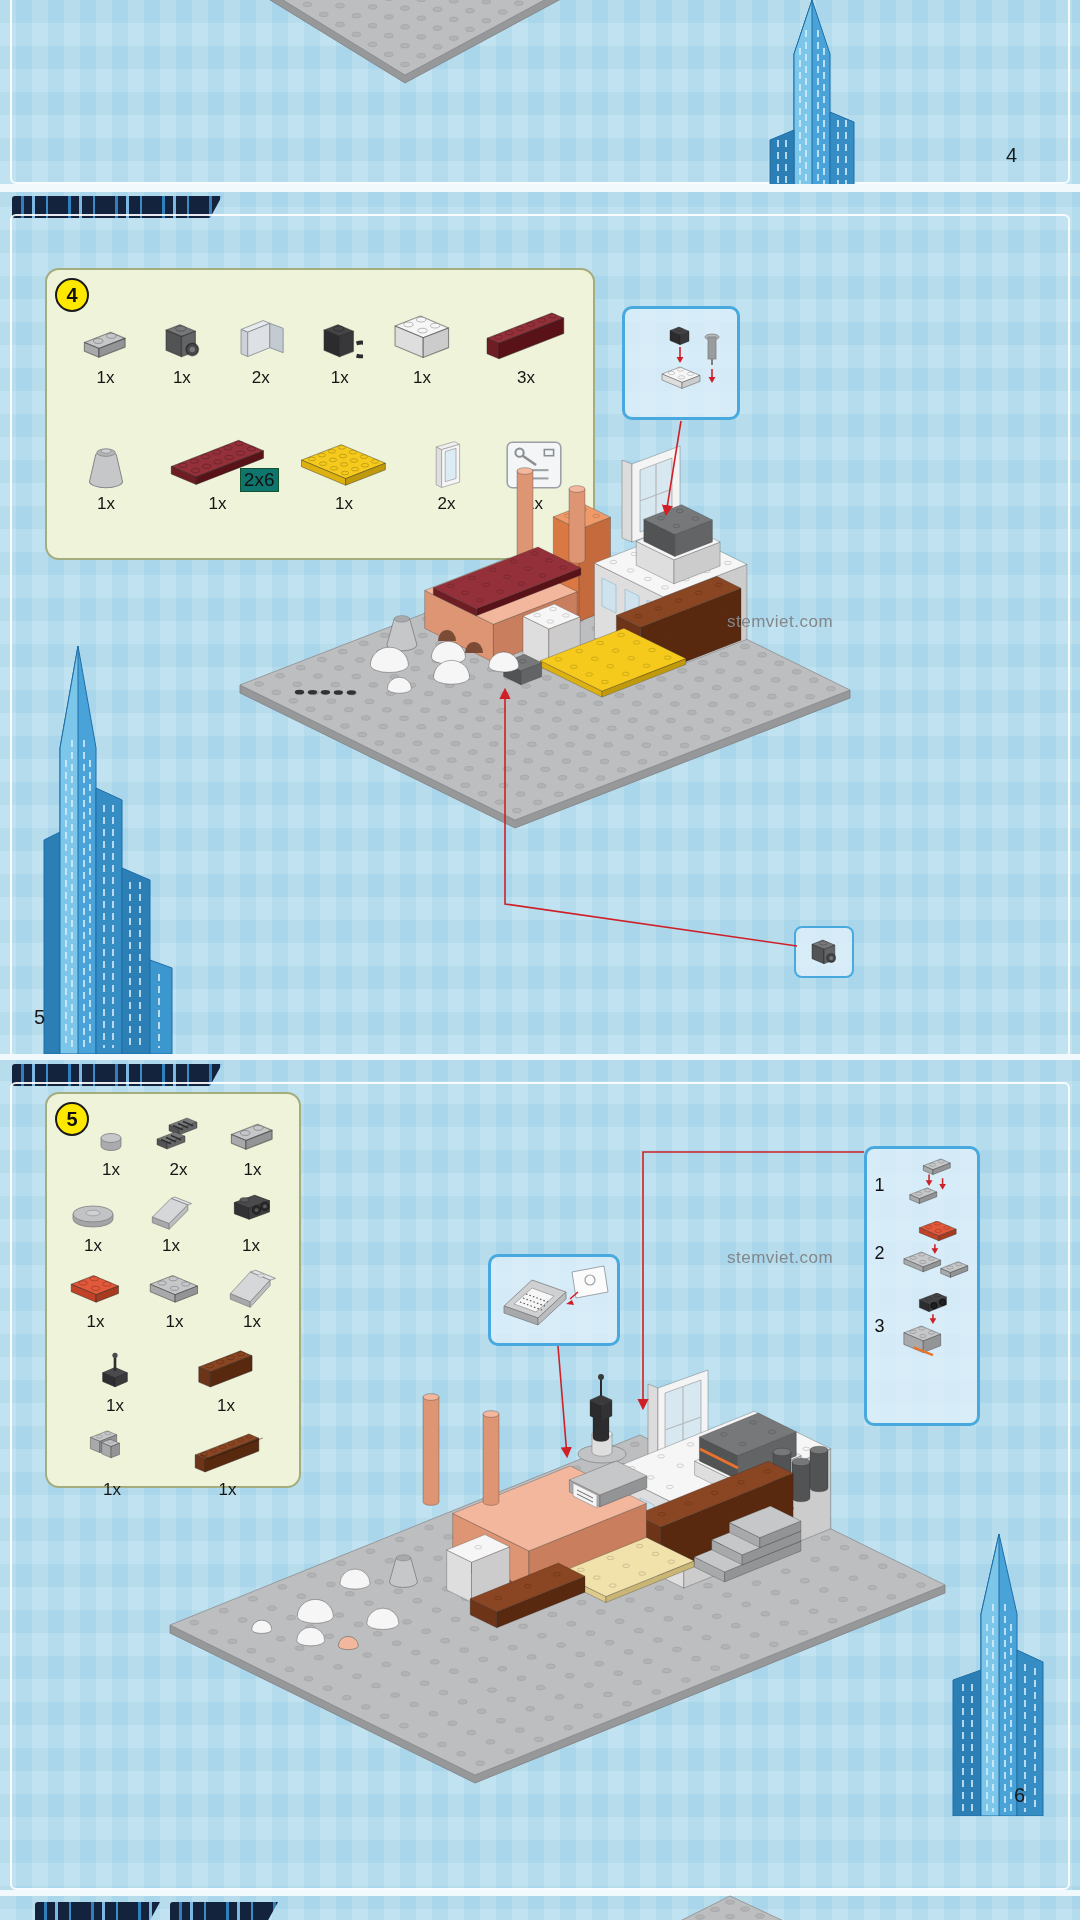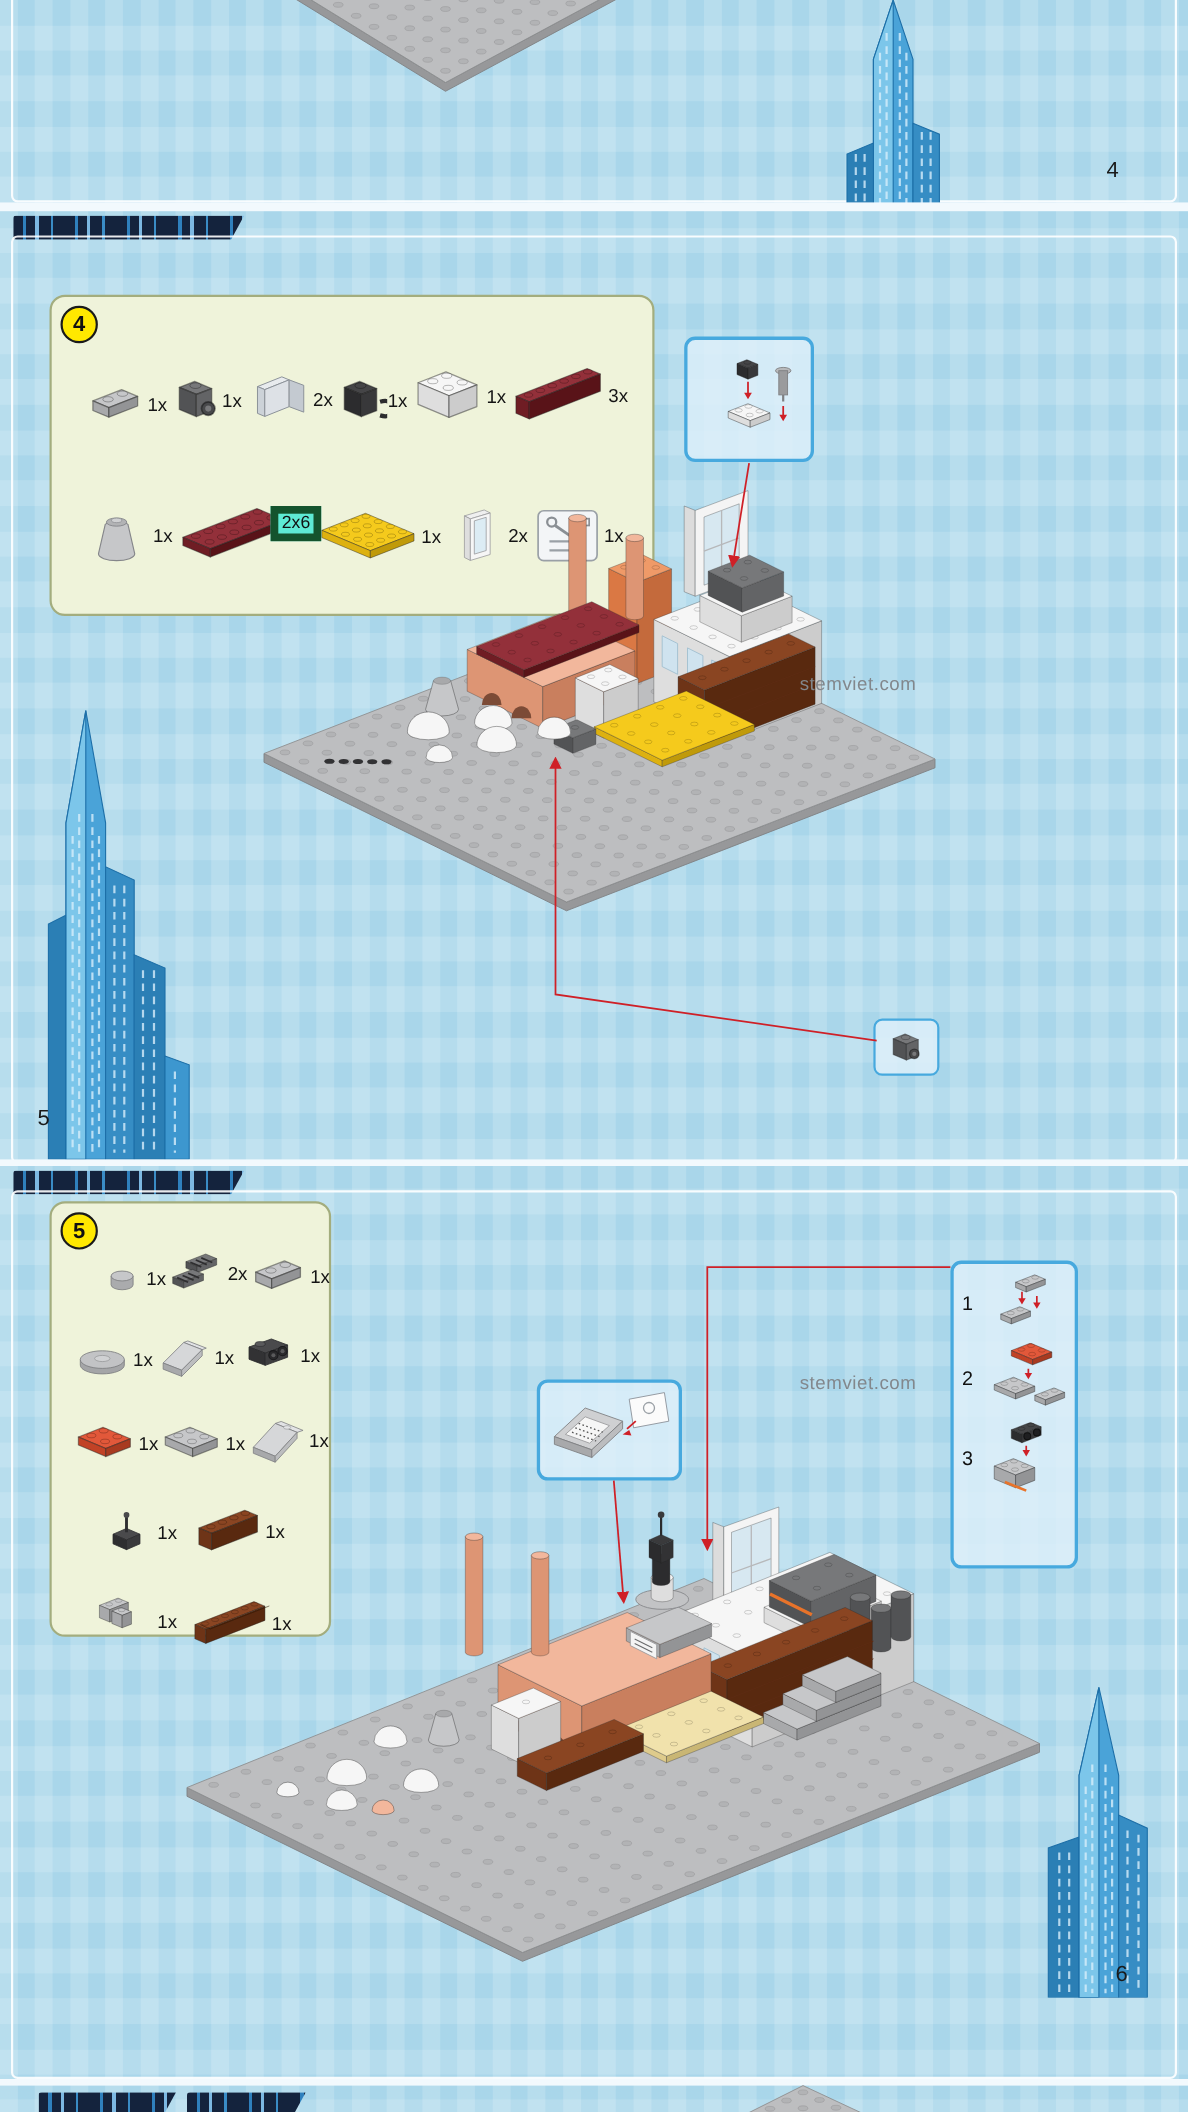--- a/index.html
+++ b/index.html
@@ -14,28 +14,28 @@
   svg.abs{pointer-events:none}
   .page-frame{position:absolute;border:2px solid rgba(255,255,255,.9);border-radius:6px}
   .sep{position:absolute;left:0;width:1080px;background:#f2f9fd}
   .hbar{position:absolute;height:22px;border-radius:3px 0 0 3px;
     background-image:repeating-linear-gradient(90deg,#14233d 0 9px,#2f80bd 9px 12px,#14233d 12px 20px,#7cb8e2 20px 23px,#14233d 23px 34px,#3a8cc6 34px 36px,#14233d 36px 47px);
     clip-path:polygon(0 0,100% 0,calc(100% - 12px) 100%,0 100%)}
   .parts-box{position:absolute;background:#eff3da;border:2px solid #a3ad7e;border-radius:14px}
   .badge{position:absolute;width:34px;height:34px;border-radius:50%;background:#ffe800;border:2.5px solid #1a1a1a;
     display:flex;align-items:center;justify-content:center;font-size:20px;font-weight:bold;color:#111;z-index:3}
   .prow{display:flex;justify-content:space-between;align-items:flex-end}
-  .part{display:flex;flex-direction:row;align-items:center;justify-content:flex-start;position:relative}
+  .part{display:flex;flex-direction:column;align-items:center;justify-content:flex-start;position:relative}
   .picon{display:block;line-height:0}
   .cnt{font-size:17px;color:#141414;margin-top:2px;white-space:nowrap}
   .callout{position:absolute;border:3px solid #47a9de;border-radius:10px;background:rgba(223,240,250,.8);
     display:flex;align-items:center;justify-content:center}
   .watermark{position:absolute;font-size:17px;color:#82878c;letter-spacing:.5px}
   .pagenum{position:absolute;font-size:20px;color:#1a1a1a}
-  .label2x6{position:absolute;font-size:16px;background:#5eead4;border:7px solid #14532d;padding:0 3px;color:#111;z-index:2}
+  .label2x6{position:absolute;font-size:19px;background:#0f766e;border:1px solid #14532d;padding:0 3px;color:#111;z-index:2}
   .substep{display:flex;align-items:center;gap:3px;margin:4px 2px}
   .subnum{font-size:18px;color:#111;width:14px;text-align:center}
   .red{fill:none;stroke:#cf2027;stroke-width:1.6}
 </style>
 </head>
 <body>
 
 <div id="root">
 
   <div class="page-frame" style="left:10px;top:-14px;width:1060px;height:198px"></div>

